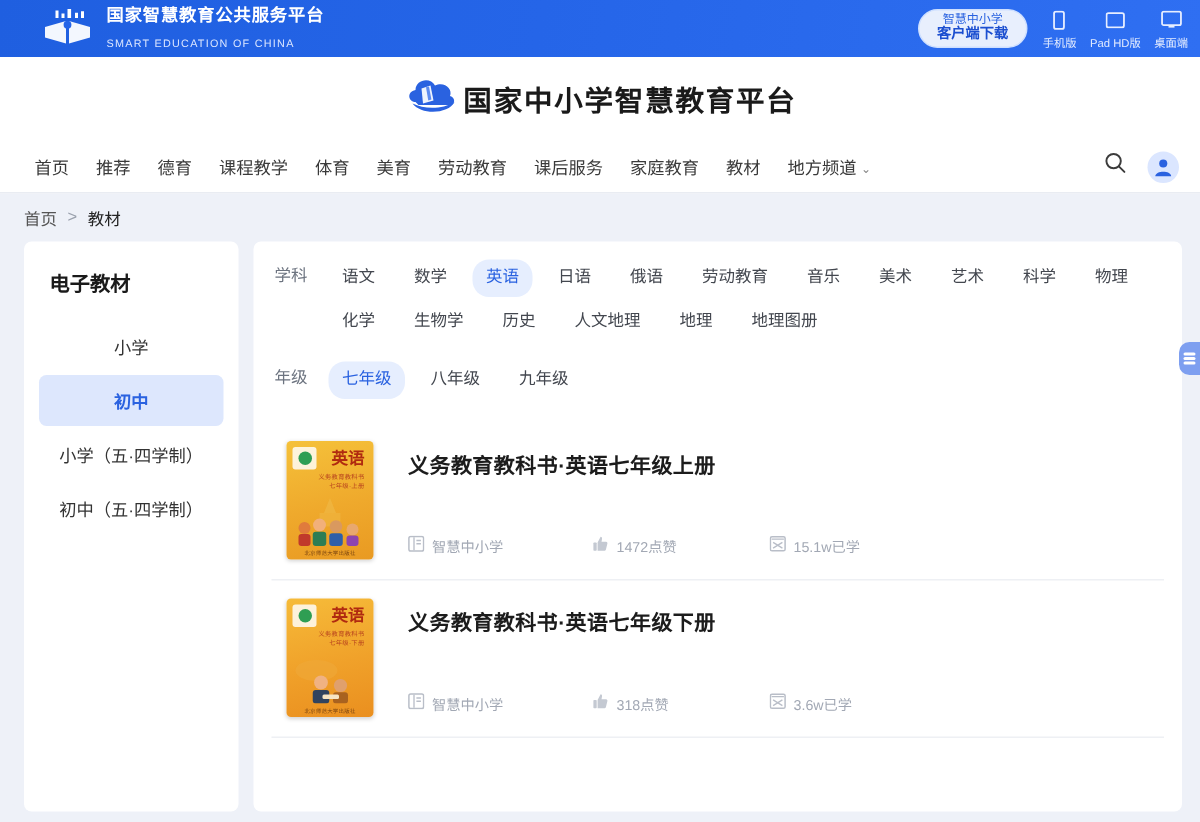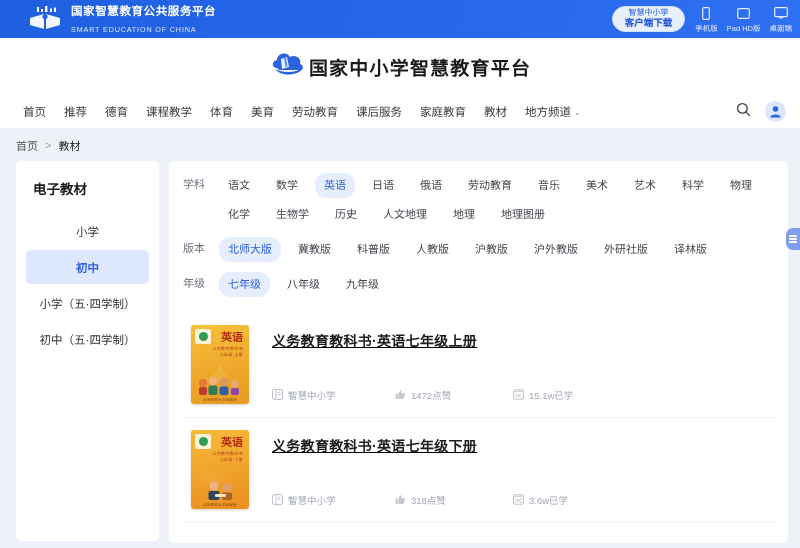--- a/index.html
+++ b/index.html
@@ -146,21 +146,21 @@
     position: absolute; right: 6px; top: 21px; text-align: right;
     color: #b8431e; font-size: 4.2px; line-height: 1.5; letter-spacing: .2px;
   }
   .cv-art {
     position: absolute; left: 0; right: 0; bottom: 9px; height: 34px;
   }
   .cv-foot {
     position: absolute; left: 0; right: 0; bottom: 2px; text-align: center;
     font-size: 3.6px; color: #7a4410; letter-spacing: .2px;
   }
-  .binfo { flex: 1; padding-left: 23px; min-height: 79px; position: relative; text-decoration: underline; }
+  .binfo { flex: 1; padding-left: 23px; min-height: 79px; position: relative; }
   .btitle {
     font-size: 14px; font-weight: bold; color: #1c1c1c; letter-spacing: .3px;
     margin-top: 5px;
   }
   .bstats {
     position: absolute; bottom: 2px; left: 23px; right: 0;
     display: flex; align-items: center;
   }
   .stat {
     display: flex; align-items: center; gap: 5px;
@@ -319,33 +319,20 @@
           <span class="opt">生物学</span>
           <span class="opt">历史</span>
           <span class="opt">人文地理</span>
           <span class="opt">地理</span>
           <span class="opt">地理图册</span>
         </div>
       </div>
 
       <div class="fsep"></div>
 
-      <div class="frow">
-        <div class="frow-lbl">版本</div>
-        <div class="frow-opts">
-          <span class="opt on">北师大版</span>
-          <span class="opt">冀教版</span>
-          <span class="opt">科普版</span>
-          <span class="opt">人教版</span>
-          <span class="opt">沪教版</span>
-          <span class="opt">沪外教版</span>
-          <span class="opt">外研社版</span>
-          <span class="opt">译林版</span>
-        </div>
-      </div>
 
       <div class="fsep"></div>
 
       <div class="frow">
         <div class="frow-lbl">年级</div>
         <div class="frow-opts">
           <span class="opt on">七年级</span>
           <span class="opt">八年级</span>
           <span class="opt">九年级</span>
         </div>

